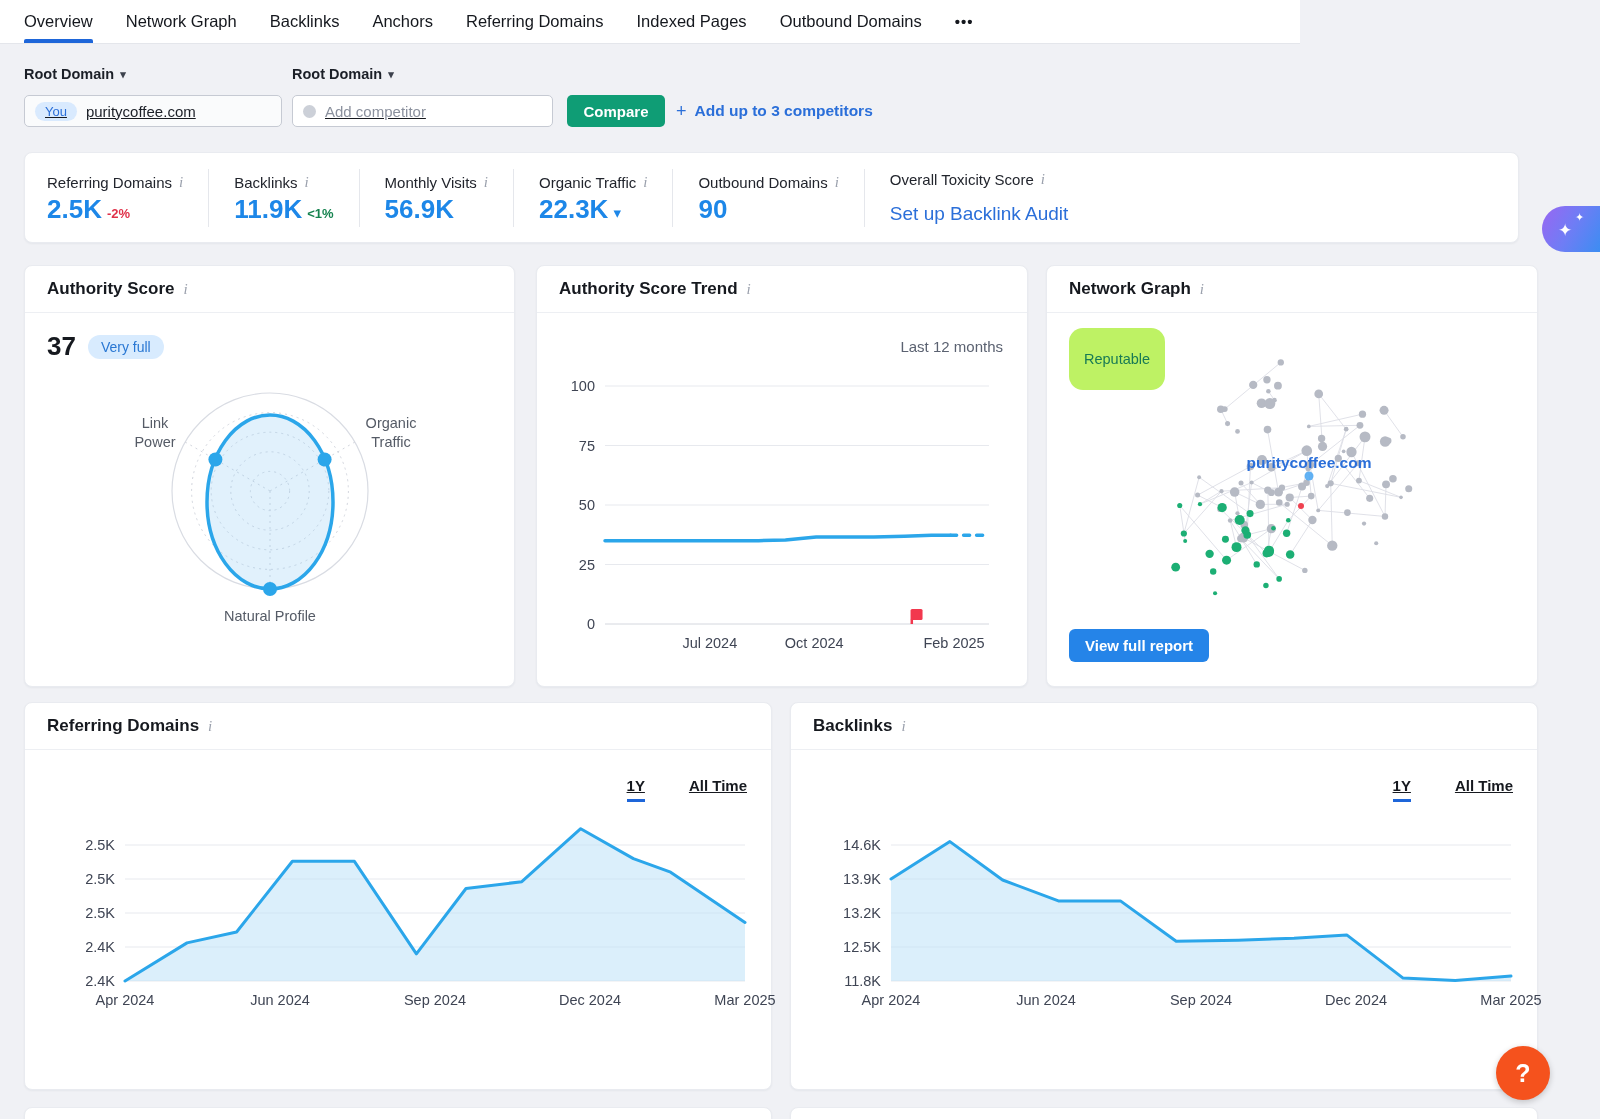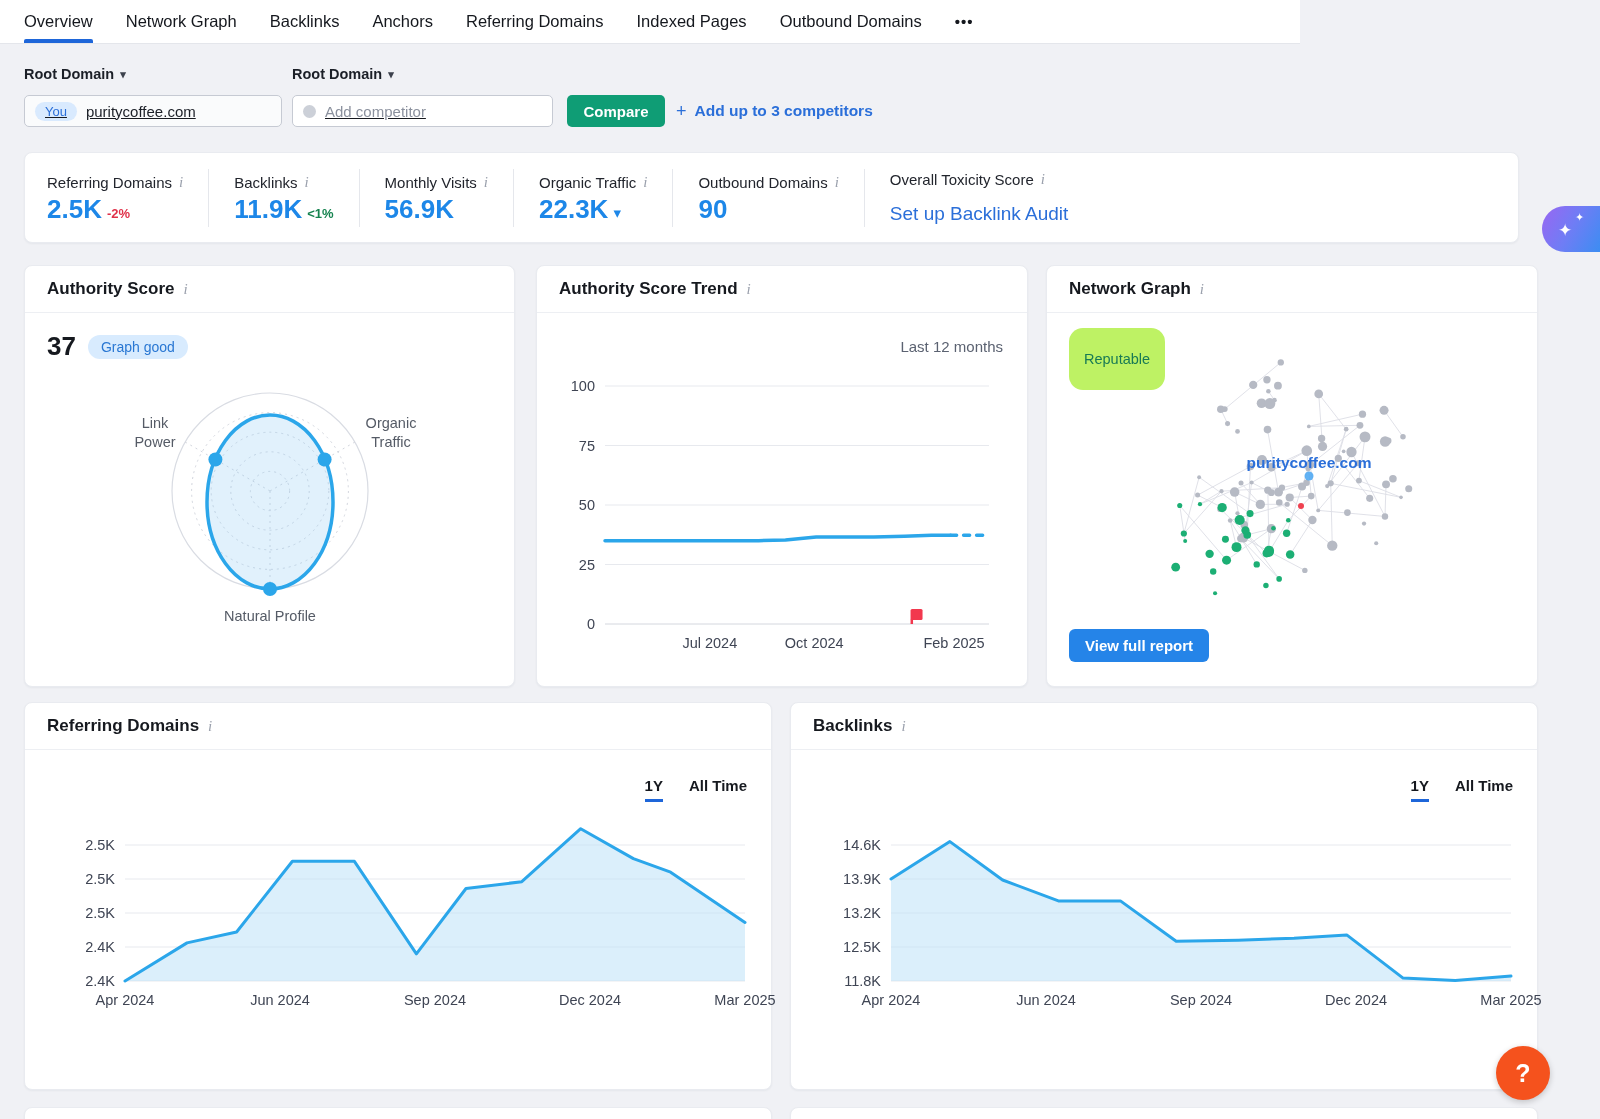--- a/index.html
+++ b/index.html
@@ -59,21 +59,21 @@
 
   .period-label { position:absolute; right:24px; top:72px; font-size:15px; color:#5b6271; }
 
   .rep-badge { position:absolute; left:22px; top:62px; background:#bef264; color:#187a55; font-size:14.5px; border-radius:14px; padding:23px 15px; }
   .netsvg { position:absolute; left:86px; top:78px; }
   .view-report-btn { position:absolute; left:22px; bottom:24px; background:#2584e8; color:#fff; border:none; border-radius:6px; font-family:inherit; font-size:15px; font-weight:700; padding:8px 16px; cursor:pointer; }
 
   
   .card-refdom { left:24px; top:702px; width:748px; height:388px; }
   .card-backlinks { left:790px; top:702px; width:748px; height:388px; }
-  .range-toggle { position:absolute; right:24px; top:74px; display:flex; gap:26px; align-items:flex-start; }
+  .range-toggle { position:absolute; right:24px; top:74px; display:flex; gap:44px; align-items:flex-start;text-decoration:underline; }
   .range-opt { font-size:15px; font-weight:700; color:#16191f; cursor:pointer; padding-bottom:5px; }
   .range-opt.active { border-bottom:3px solid #1e66d9; }
   .chart-wrap { position:absolute; left:14px; top:120px; }
 
   svg { overflow:visible; display:block; }
   svg text { font-family:"Liberation Sans",sans-serif; }
 
   
   .partial-left { left:24px; top:1107px; width:748px; height:40px; border-radius:8px 8px 0 0; }
   .partial-right { left:790px; top:1107px; width:748px; height:40px; border-radius:8px 8px 0 0; }
@@ -194,21 +194,21 @@
   <span class="spark2">✦</span>
 </div>
 
 <div class="card card-authority">
   <div class="card-header">
     <span class="card-title">Authority Score</span>
     <span class="info">i</span>
   </div>
   <div class="score-row">
     <span class="score-value">37</span>
-    <span class="score-badge">Graph good</span>
+    <span class="score-badge">Very full</span>
   </div>
   <div class="radar-wrap">
     <svg id="radar-svg" width="330" height="268">
         <circle cx="165" cy="115" r="98" fill="none" stroke="#d9dce3" stroke-width="1.2"></circle>
         <circle cx="165" cy="115" r="78.4" fill="none" stroke="#d3d6de" stroke-width="1" stroke-dasharray="2 4"></circle>
         <circle cx="165" cy="115" r="58.8" fill="none" stroke="#d3d6de" stroke-width="1" stroke-dasharray="2 4"></circle>
         <circle cx="165" cy="115" r="39.2" fill="none" stroke="#d3d6de" stroke-width="1" stroke-dasharray="2 4"></circle>
         <circle cx="165" cy="115" r="19.6" fill="none" stroke="#d3d6de" stroke-width="1" stroke-dasharray="2 4"></circle>
         <line x1="165" y1="115" x2="80.12951042912502" y2="65.99999999999999" stroke="#d3d6de" stroke-width="1" stroke-dasharray="2 4"></line>
         <line x1="165" y1="115" x2="249.87048957087495" y2="65.99999999999996" stroke="#d3d6de" stroke-width="1" stroke-dasharray="2 4"></line>

